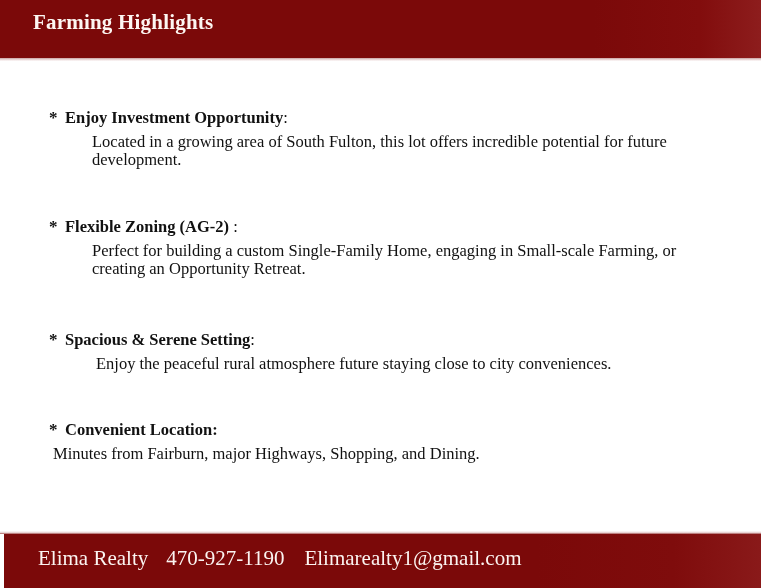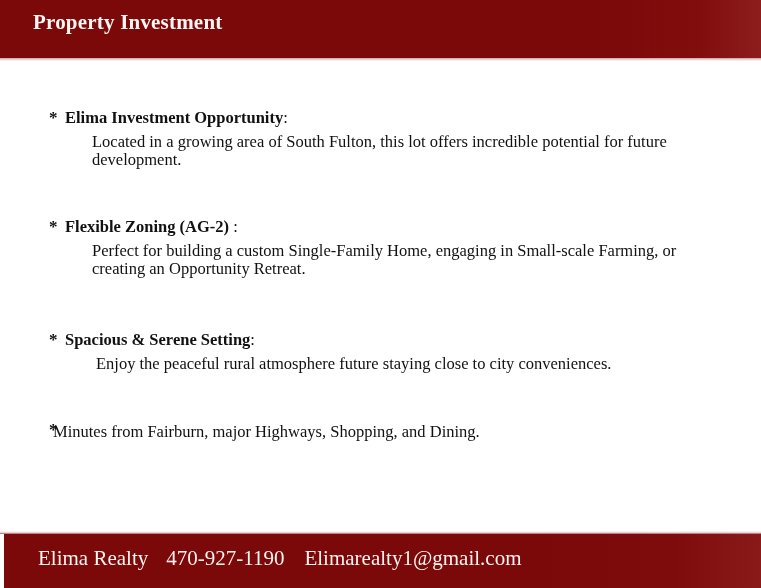--- a/index.html
+++ b/index.html
@@ -124,27 +124,27 @@
     white-space: nowrap;
   }
   .footer-gap-1 { display: inline-block; width: 18px; }
   .footer-gap-2 { display: inline-block; width: 20px; }
 </style>
 </head>
 <body>
 
 <div id="header-band"></div>
 <div id="header-underline"></div>
-<div id="header-title">Property Investment</div>
+<div id="header-title">Farming Highlights</div>
 
 <div id="content">
 
   <div class="bullet-block" style="top: 46px;">
     <div class="bullet-heading">
-      <span class="bullet-star">*</span><span class="strong">Elima Investment Opportunity</span><span class="plain">:</span>
+      <span class="bullet-star">*</span><span class="strong">Enjoy Investment Opportunity</span><span class="plain">:</span>
     </div>
     <div class="bullet-body indent-a" style="margin-top: 4px;">
       <span>Located in a growing area of South Fulton, this lot offers incredible potential for future development.</span>
     </div>
   </div>
 
   <div class="bullet-block" style="top: 155px;">
     <div class="bullet-heading">
       <span class="bullet-star">*</span><span class="strong">Flexible Zoning (AG-2)</span><span class="plain"> :</span>
     </div>
@@ -157,21 +157,21 @@
     <div class="bullet-heading">
       <span class="bullet-star">*</span><span class="strong">Spacious &amp; Serene Setting</span><span class="plain">:</span>
     </div>
     <div class="bullet-body indent-b" style="margin-top: 4px;">
       <span>Enjoy the peaceful rural atmosphere future staying close to city conveniences.</span>
     </div>
   </div>
 
   <div class="bullet-block" style="top: 358px;">
     <div class="bullet-heading">
-      <span class="bullet-star">*</span><span class="plain"></span>
+      <span class="bullet-star">*</span><span class="strong">Convenient Location:</span><span class="plain"></span>
     </div>
     <div class="bullet-body indent-c" style="margin-top: 4px;">
       <span>Minutes from </span><span class="strong">Fairburn, major Highways, Shopping, and Dining</span><span>.</span>
     </div>
   </div>
 
 </div>
 
 <div id="footer-topline"></div>
 <div id="footer-band">

